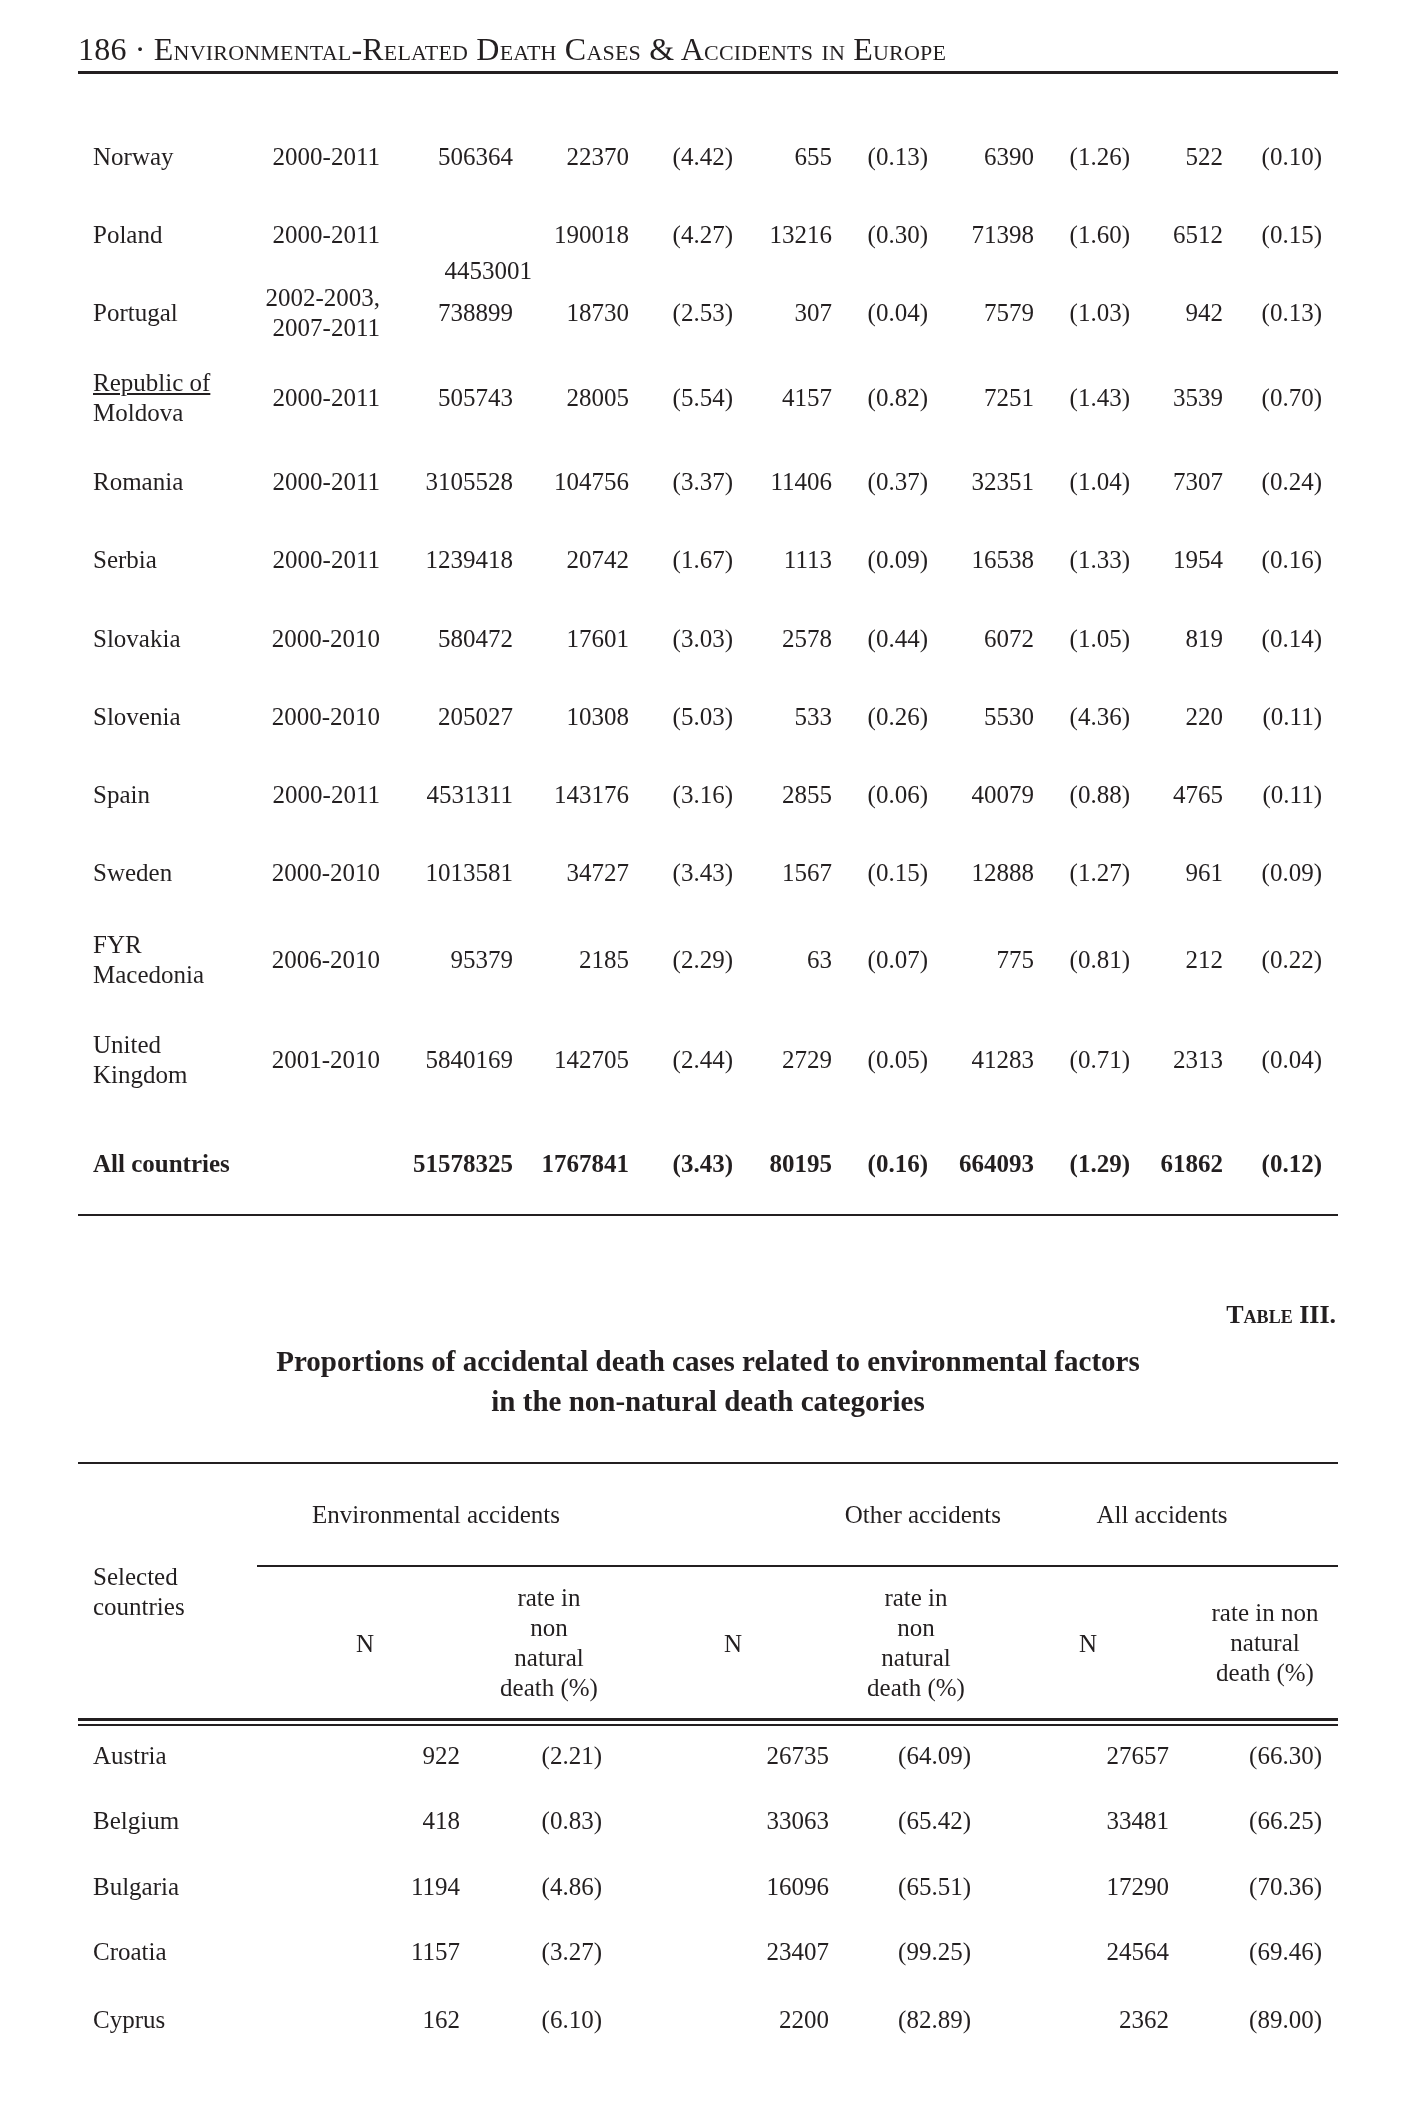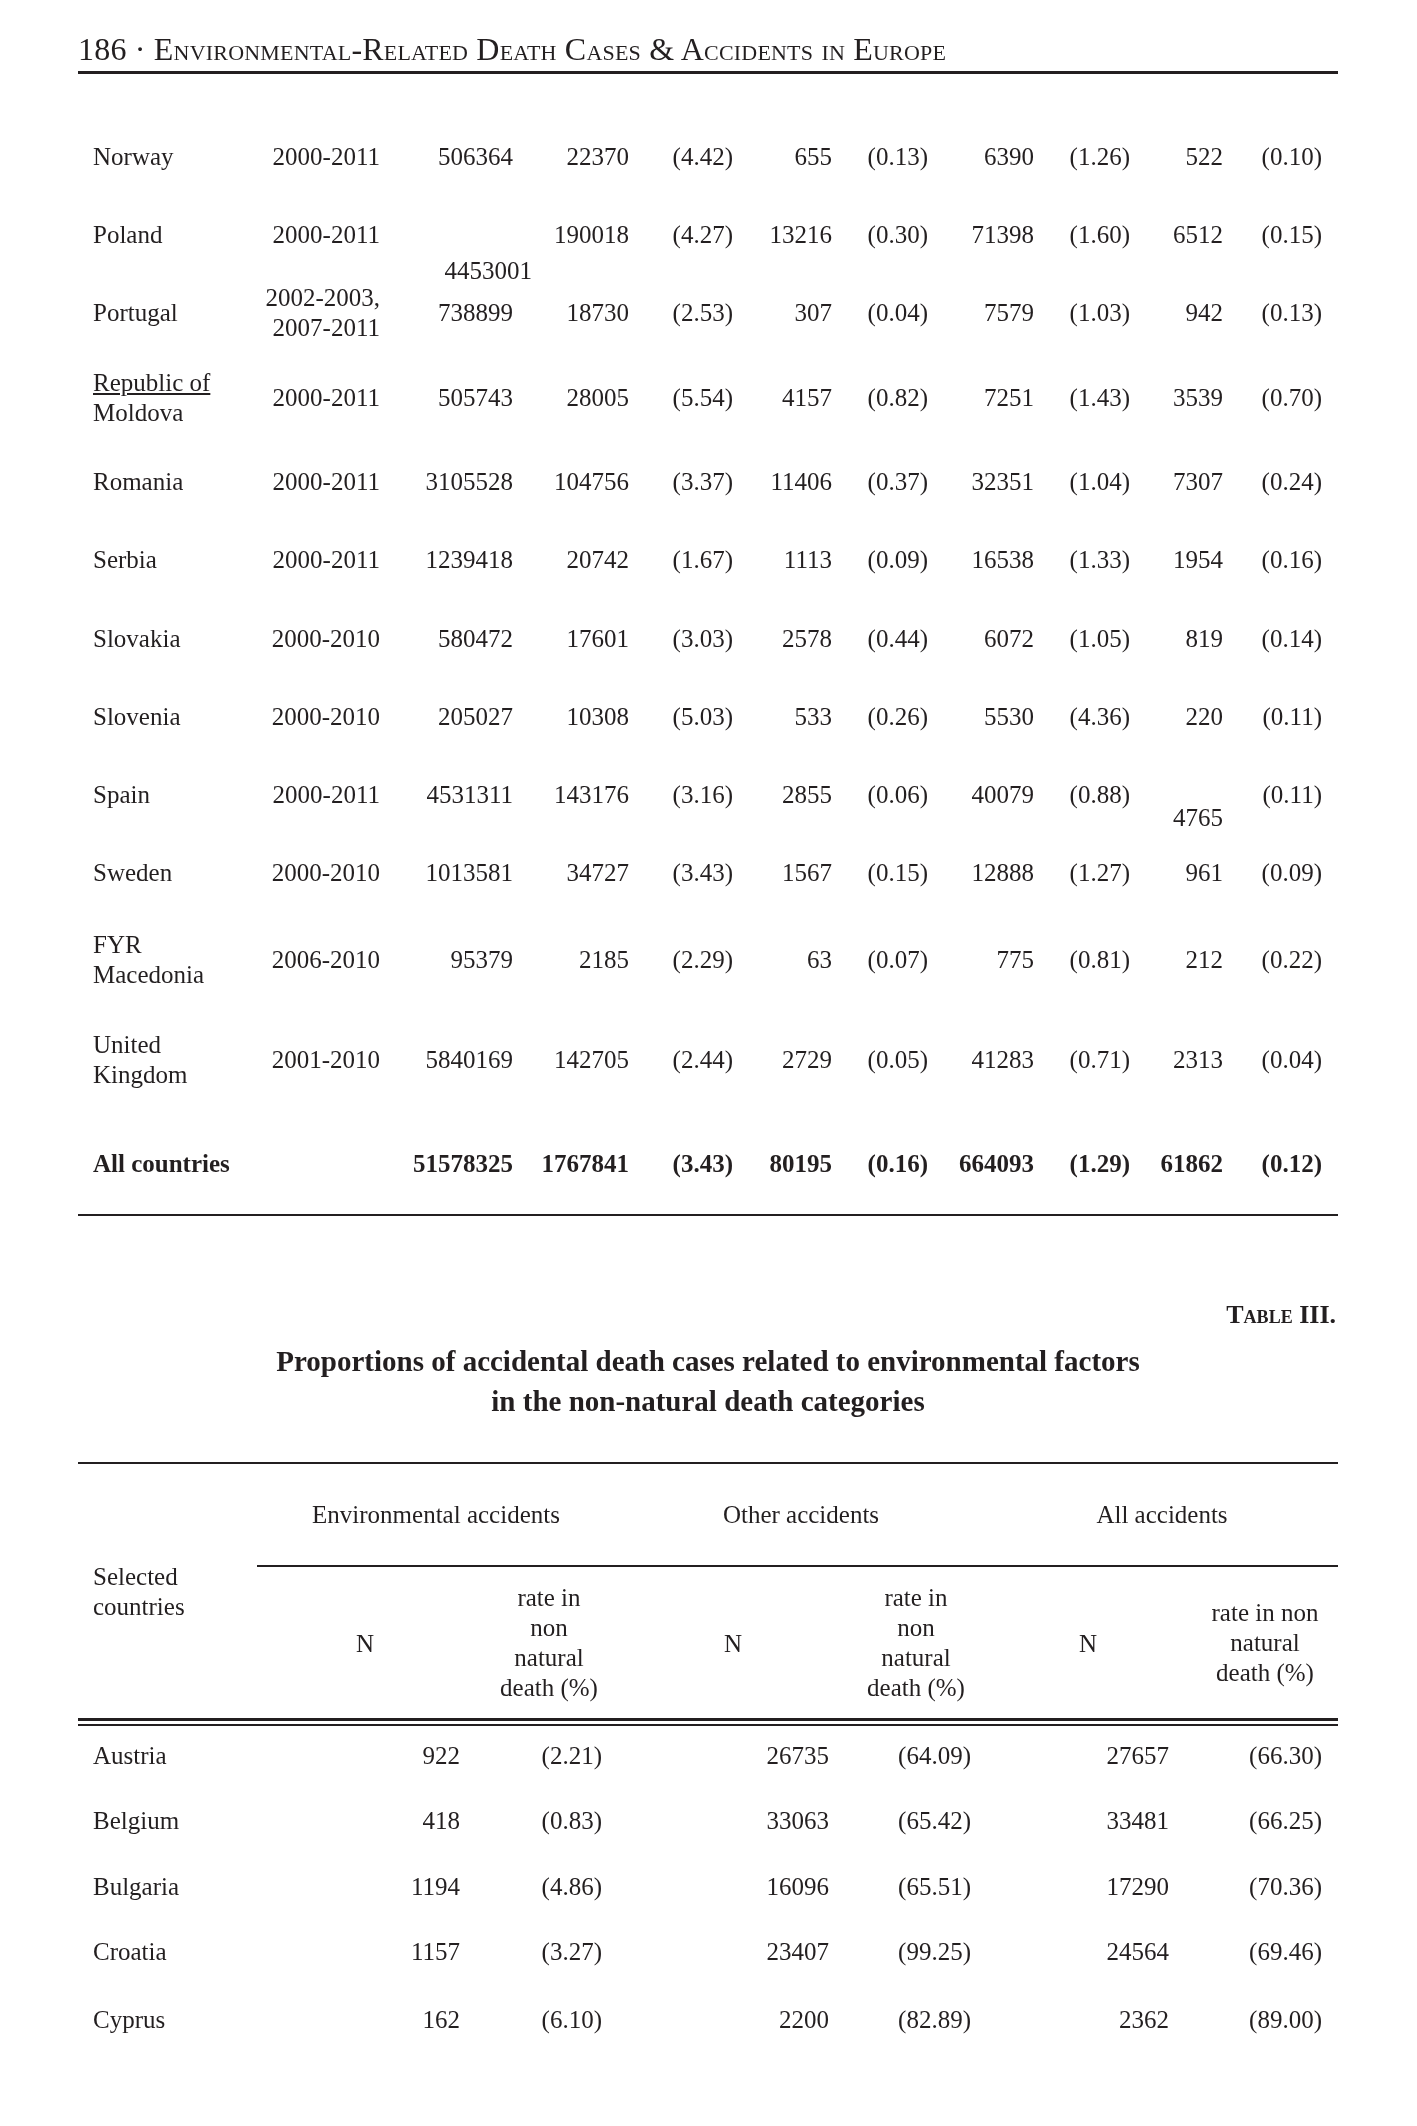--- a/index.html
+++ b/index.html
@@ -114,21 +114,21 @@
     <div class="cell r " style="right:95px; top:702px;">(0.11)</div>
     <div class="cell " style="left:93px; top:780px;">Spain</div>
     <div class="cell r " style="right:1037px; top:780px;">2000-2011</div>
     <div class="cell r " style="right:904px; top:780px;">4531311</div>
     <div class="cell r " style="right:788px; top:780px;">143176</div>
     <div class="cell r " style="right:684px; top:780px;">(3.16)</div>
     <div class="cell r " style="right:585px; top:780px;">2855</div>
     <div class="cell r " style="right:489px; top:780px;">(0.06)</div>
     <div class="cell r " style="right:383px; top:780px;">40079</div>
     <div class="cell r " style="right:287px; top:780px;">(0.88)</div>
-    <div class="cell r " style="right:194px; top:780px;margin-top:23px;">4765</div>
+    <div class="cell r " style="right:194px; top:780px;">4765</div>
     <div class="cell r " style="right:95px; top:780px;">(0.11)</div>
     <div class="cell " style="left:93px; top:858px;">Sweden</div>
     <div class="cell r " style="right:1037px; top:858px;">2000-2010</div>
     <div class="cell r " style="right:904px; top:858px;">1013581</div>
     <div class="cell r " style="right:788px; top:858px;">34727</div>
     <div class="cell r " style="right:684px; top:858px;">(3.43)</div>
     <div class="cell r " style="right:585px; top:858px;">1567</div>
     <div class="cell r " style="right:489px; top:858px;">(0.15)</div>
     <div class="cell r " style="right:383px; top:858px;">12888</div>
     <div class="cell r " style="right:287px; top:858px;">(1.27)</div>
@@ -174,21 +174,21 @@
 
 <div class="abs table-label" style="right:81px; top:1300px;">Table III.</div>
 <div class="abs caption" style="left:78px; width:1260px; top:1341px;">Proportions of accidental death cases related to environmental factors</div>
 <div class="abs caption" style="left:78px; width:1260px; top:1381px;">in the non-natural death categories</div>
 
 <div class="rule" style="left:78px; top:1462px; width:1260px; height:2px;"></div>
 <div id="table3">
     <div class="cell " style="left:93px; top:1562px;">Selected</div>
     <div class="cell " style="left:93px; top:1592px;">countries</div>
     <div class="cell c" style="left:236px; width:400px; top:1500px;">Environmental accidents</div>
-    <div class="cell c" style="left:601px; width:400px; top:1500px;">Other accidents</div>
+    <div class="cell c" style="left:601px; width:400px; top:1500px;text-align:right;">Other accidents</div>
     <div class="cell c" style="left:962px; width:400px; top:1500px;">All accidents</div>
     <div class="cell c" style="left:335px; width:60px; top:1629px;">N</div>
     <div class="cell c" style="left:703px; width:60px; top:1629px;">N</div>
     <div class="cell c" style="left:1058px; width:60px; top:1629px;">N</div>
     <div class="cell c" style="left:449px; width:200px; top:1583px;">rate in</div>
     <div class="cell c" style="left:449px; width:200px; top:1613px;">non</div>
     <div class="cell c" style="left:449px; width:200px; top:1643px;">natural</div>
     <div class="cell c" style="left:449px; width:200px; top:1673px;">death (%)</div>
     <div class="cell c" style="left:816px; width:200px; top:1583px;">rate in</div>
     <div class="cell c" style="left:816px; width:200px; top:1613px;">non</div>

